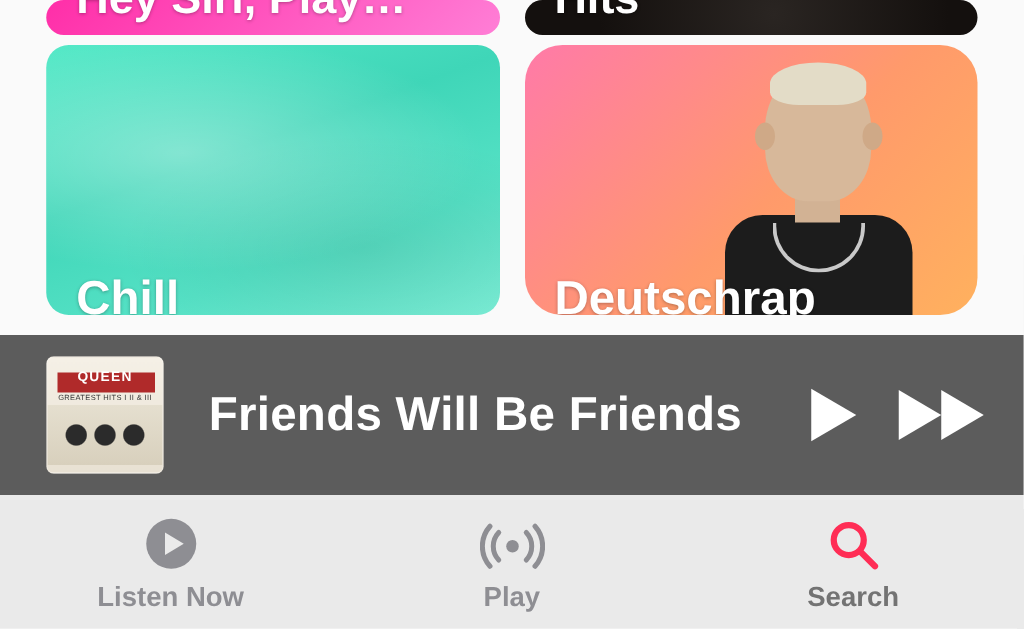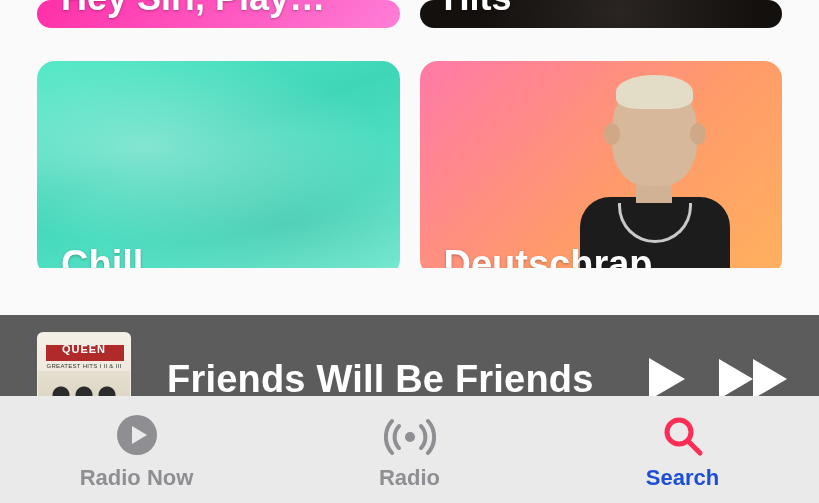--- a/index.html
+++ b/index.html
@@ -2,60 +2,60 @@
 <html><head>
 <meta charset="utf-8">
 <style>
   * { margin: 0; padding: 0; box-sizing: border-box; }
   html, body { width: 819px; height: 503px; overflow: hidden; font-family: -apple-system, Helvetica, Arial, sans-serif; background: #f5f5f5; }
   .viewport { width: 819px; height: 503px; position: relative; background: #fafafa; }
   .content { position: absolute; top: 0; left: 0; right: 0; height: 268px; overflow: hidden; padding: 0 37px; }
   .row { display: flex; gap: 20px; }
   .card { position: relative; width: 364px; border-radius: 18px; overflow: hidden; background: #333; }
   .row-top .card { height: 28px; margin-top: 0; }
-  .row-bottom { margin-top: 33px; }
+  .row-bottom { margin-top: 8px; }
   .row-bottom .card { height: 216px; }
   .card-label { position: absolute; left: 24px; color: #fff; font-weight: 700; font-size: 38px; line-height: 1; text-shadow: 0 1px 3px rgba(0,0,0,.3); }
   .row-top .card-label { bottom: 12px; font-size: 36px; }
   .row-bottom .card-label { bottom: -6px; }
   .card-hey { background: linear-gradient(135deg,#ff2ea8,#ff7ed6); }
   .card-hits { background: radial-gradient(circle at 55% 40%, #2a2522 0%, #14100e 70%); }
   .card-chill { background: linear-gradient(160deg,#54e9c7,#3fd6b8 40%,#55e1c5 70%,#7beed6); }
   .card-chill::before { content:""; position:absolute; inset:0;
     background:
       radial-gradient(120% 80% at 30% 40%, rgba(255,255,255,.35), transparent 55%),
       radial-gradient(90% 70% at 70% 75%, rgba(0,0,0,.08), transparent 60%);
   }
-  .card-deutsch { background: linear-gradient(135deg,#ff7aa8 0%,#ff9a6b 55%,#ffb15e 100%); }
+  .card-deutsch { background: linear-gradient(135deg,#ff7aa8 0%,#ff9a6b 55%,#ffb15e 100%); border-radius: 30px; }
   .portrait { position:absolute; right:40px; top:10px; width:180px; height:220px; }
   .head { position:absolute; left:50px; top:10px; width:85px; height:105px; background:#d7b89a; border-radius:45% 45% 40% 40%; }
   .hair { position:absolute; left:54px; top:4px; width:77px; height:34px; background:#e3dcc7; border-radius:50% 50% 30% 30%; }
   .ear { position:absolute; width:16px; height:22px; background:#cfa987; border-radius:50%; top:52px; }
   .ear.l { left:42px; } .ear.r { left:128px; }
   .neck { position:absolute; left:74px; top:108px; width:36px; height:24px; background:#d2b294; }
   .torso { position:absolute; left:18px; top:126px; width:150px; height:110px; background:#1c1c1c; border-radius:30px 30px 0 0; }
   .chain { position:absolute; left:56px; top:132px; width:74px; height:40px; border:3px solid #c9c9c9; border-top:none; border-radius:0 0 60px 60px; }
-  .player { position:absolute; left:0; right:0; top:268px; height:128px; background:#5c5c5c; display:flex; align-items:center; padding:0 28px 0 37px; gap:36px;margin-top:47px; }
+  .player { position:absolute; left:0; right:0; top:268px; height:128px; background:#5c5c5c; display:flex; align-items:center; padding:0 28px 0 37px; gap:36px; }
   .art { width:94px; height:94px; border-radius:6px; background:linear-gradient(180deg,#f5f0e6,#e8e1d3); border:1px solid rgba(255,255,255,.25); position:relative; overflow:hidden; }
   .art::before { content:""; position:absolute; left:8px; top:12px; width:78px; height:16px; background:#b02a2a; }
   .art::after { content:"QUEEN"; position:absolute; left:0; right:0; top:10px; text-align:center; color:#fff; font-size:11px; font-weight:800; letter-spacing:1px; }
   .art .sub { position:absolute; left:0; right:0; top:30px; text-align:center; font-size:6px; color:#333; letter-spacing:.3px; }
   .art .band { position:absolute; left:0; right:0; bottom:6px; height:48px;
     background:
       radial-gradient(circle at 25% 50%,#2b2b2b 0 8px,transparent 9px),
       radial-gradient(circle at 50% 50%,#2b2b2b 0 8px,transparent 9px),
       radial-gradient(circle at 75% 50%,#2b2b2b 0 8px,transparent 9px),
       linear-gradient(180deg,#e5dfcf,#d8d0bd);
   }
   .track { flex:1 1 auto; color:#fff; font-size:38px; font-weight:700; letter-spacing:.2px; }
   .ctrl { display:flex; align-items:center; gap:30px; margin-left:auto; }
   .ctrl svg { display:block; }
   .tabbar { position:absolute; left:0; right:0; bottom:0; height:107px; background:#eaeaea; display:flex; }
   .tab { flex:1 1 0; display:flex; flex-direction:column; align-items:center; justify-content:flex-end; padding-bottom:12px; gap:8px; color:#8e8e93; font-size:22px; font-weight:600; position:relative; }
-  .tab.accent { color:#1d4ed8; }
+  .tab.accent { color:#737373; }
   .tab svg { display:block; }
   .tab .hl { position:absolute; top:2px; left:50%; transform:translateX(-50%); width:114px; height:100px; border:3px solid #ff3b30; border-radius:34px; pointer-events:none; }
 </style>
 </head>
 <body>
 
 <div class="viewport">
 
   <div class="content">
     <div class="row row-top">
@@ -105,31 +105,31 @@
       </span>
     </div>
   </div>
 
   <div class="tabbar">
     <div class="tab">
       <svg width="44" height="44" viewBox="0 0 44 44">
           <circle cx="22" cy="22" r="20" fill="#8e8e93"></circle>
           <path d="M17 13 L32 22 L17 31 Z" fill="#eaeaea"></path>
         </svg>
-      <span>Radio Now</span>
+      <span>Listen Now</span>
     </div>
     <div class="tab">
       <svg width="52" height="40" viewBox="0 0 52 40">
           <circle cx="26" cy="20" r="5" fill="#8e8e93"></circle>
           <path d="M15 9 A16 16 0 0 0 15 31" stroke="#8e8e93" stroke-width="4" fill="none" stroke-linecap="round"></path>
           <path d="M37 9 A16 16 0 0 1 37 31" stroke="#8e8e93" stroke-width="4" fill="none" stroke-linecap="round"></path>
           <path d="M8 4 A24 24 0 0 0 8 36" stroke="#8e8e93" stroke-width="4" fill="none" stroke-linecap="round"></path>
           <path d="M44 4 A24 24 0 0 1 44 36" stroke="#8e8e93" stroke-width="4" fill="none" stroke-linecap="round"></path>
         </svg>
-      <span>Radio</span>
+      <span>Play</span>
     </div>
     <div class="tab accent">
       <svg width="42" height="42" viewBox="0 0 42 42">
           <circle cx="17" cy="17" r="12" stroke="#ff2d55" stroke-width="5" fill="none"></circle>
           <line x1="27" y1="27" x2="38" y2="38" stroke="#ff2d55" stroke-width="5" stroke-linecap="round"></line>
         </svg>
       <span>Search</span>
     </div>
   </div>
 

